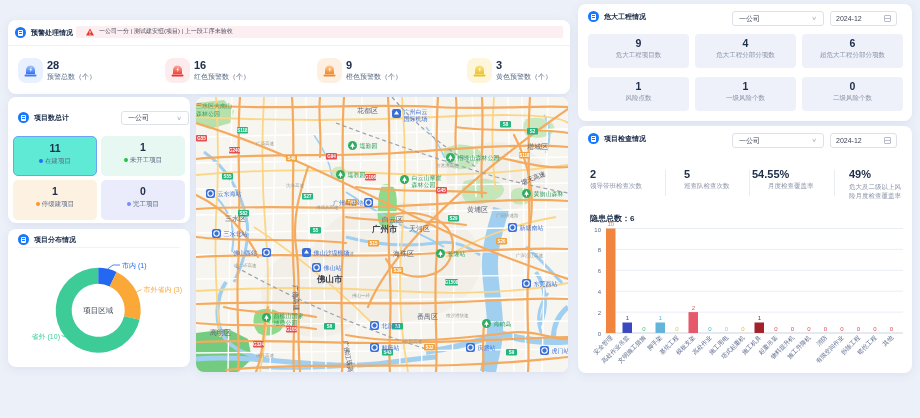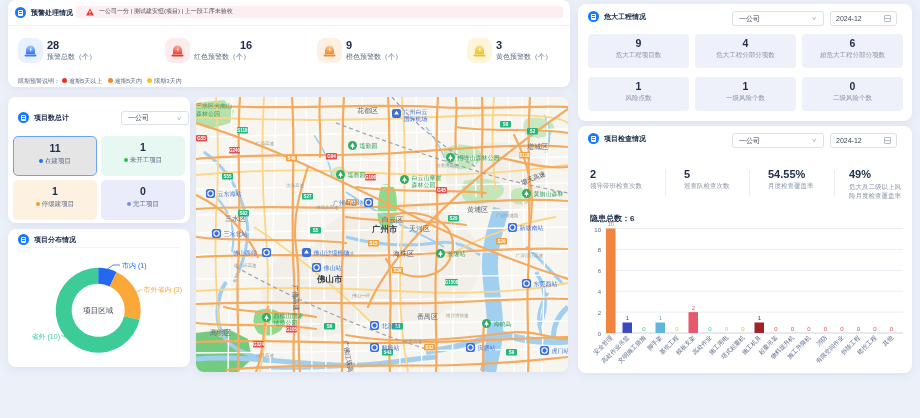--- a/index.html
+++ b/index.html
@@ -13,21 +13,21 @@
 .htxt { font-size:7px; font-weight:bold; color:#20304c; letter-spacing:0;}
 .sel { position:absolute; border:1px solid #dde1e8; border-radius:3px; background:#fff; color:#3c4353; font-size:7px; display:flex; align-items:center; padding:0 6px; }
 .sel .chev { margin-left:auto; color:#b0b7c3; font-size:8px; transform:scaleY(0.7); font-family:"Liberation Sans",sans-serif; }
 .date { position:absolute; border:1px solid #dde1e8; border-radius:3px; background:#fff; color:#3c4353; font-size:7px; display:flex; align-items:center; padding:0 5px; }
 .cal { margin-left:auto; width:7px; height:7px; border:1px solid #b6bcc8; border-radius:1px; position:relative; }
 .cal:before { content:""; position:absolute; top:1.5px; left:0; right:0; height:1px; background:#b6bcc8; }
 </style>
 </head>
 <body>
 
-<div class="card" style="left:8px; top:0; width:562px; height:87px;">
+<div class="card" style="left:8px; top:20px; width:562px; height:74px;">
   <div class="hdr" style="left:7px; top:7px;">
     <span class="hico"></span>
       <span class="htxt">预警处理情况</span>
   </div>
   <div style="position:absolute; left:68px; top:6px; width:487px; height:11.5px; background:#fdeff1; border-radius:2px; display:flex; align-items:center; font-size:6px; color:#454c5c;">
     <svg width="8" height="8" style="margin:0 5px 0 10px;" viewBox="0 0 10 9">
         <path d="M5 0 L10 9 L0 9 Z" fill="#e8372c"></path>
         <rect x="4.4" y="3" width="1.2" height="3" fill="#fff"></rect>
         <rect x="4.4" y="6.8" width="1.2" height="1.2" fill="#fff"></rect>
       </svg>
@@ -62,21 +62,21 @@
   </div>
   <div style="position:absolute; left:39px; top:39px; font-size:11px; font-weight:bold; color:#20304c;">28</div>
   <div style="position:absolute; left:39px; top:52px; font-size:7px; color:#5a6b85;">预警总数（个）</div>
   <div style="position:absolute; left:157px; top:38px; width:25px; height:25px; border-radius:8px; background:#fdecee;">
     <svg width="25" height="25" viewBox="0 0 25 25">
         <path d="M8 16 v-4 a4.5 4.5 0 0 1 9 0 v4 Z" fill="url(#gr)"></path>
         <rect x="6.5" y="16.5" width="12" height="2" rx="1" fill="#ee3125"></rect>
         <path d="M13.2 9.5 l-1.8 2.6 h1.3 l-0.6 2.2 l2.0 -2.8 h-1.3 l0.8-2 z" fill="#fff"></path>
       </svg>
   </div>
-  <div style="position:absolute; left:186px; top:39px; font-size:11px; font-weight:bold; color:#20304c;margin-left:46px;">16</div>
+  <div style="position:absolute; left:186px; top:39px; font-size:11px; font-weight:bold; color:#20304c;">16</div>
   <div style="position:absolute; left:186px; top:52px; font-size:7px; color:#5a6b85;">红色预警数（个）</div>
   <div style="position:absolute; left:309px; top:38px; width:25px; height:25px; border-radius:8px; background:#fdf0e3;">
     <svg width="25" height="25" viewBox="0 0 25 25">
         <path d="M8 16 v-4 a4.5 4.5 0 0 1 9 0 v4 Z" fill="url(#go)"></path>
         <rect x="6.5" y="16.5" width="12" height="2" rx="1" fill="#f28a2c"></rect>
         <path d="M13.2 9.5 l-1.8 2.6 h1.3 l-0.6 2.2 l2.0 -2.8 h-1.3 l0.8-2 z" fill="#fff"></path>
       </svg>
   </div>
   <div style="position:absolute; left:338px; top:39px; font-size:11px; font-weight:bold; color:#20304c;">9</div>
   <div style="position:absolute; left:338px; top:52px; font-size:7px; color:#5a6b85;">橙色预警数（个）</div>
@@ -91,21 +91,21 @@
   <div style="position:absolute; left:488px; top:52px; font-size:7px; color:#5a6b85;">黄色预警数（个）</div>
   <div style="position:absolute; left:10px; top:77px; font-size:6px; color:#5a6b85;">限期预警说明：<span style="display:inline-block;width:5px;height:5px;border-radius:50%;background:#ee3125;margin:0 2px;"></span>逾期5天以上&nbsp;&nbsp;<span style="display:inline-block;width:5px;height:5px;border-radius:50%;background:#f28a2c;margin:0 2px;"></span>逾期5天内&nbsp;&nbsp;<span style="display:inline-block;width:5px;height:5px;border-radius:50%;background:#f5c51d;margin:0 2px;"></span>限期3天内</div>
 </div>
 
 <div class="card" style="left:8px; top:97px; width:182px; height:126px;">
   <div class="hdr" style="left:10px; top:15px;">
     <span class="hico"></span>
       <span class="htxt">项目数总计</span>
   </div>
   <div class="sel" style="left:113px; top:14px; width:68px; height:14px;">一公司<span class="chev">∨</span></div>
-  <div style="position:absolute; left:5px; top:39px; width:84px; height:40px; background:#e5e5e5; border:1px solid #6ba3f7; border-radius:5px; text-align:center;">
+  <div style="position:absolute; left:5px; top:39px; width:84px; height:40px; background:#5eead4; border:1px solid #6ba3f7; border-radius:5px; text-align:center;">
     <div style="font-size:10.5px; font-weight:bold; color:#20304c; margin-top:5px;">11</div>
     <div style="font-size:6.5px; color:#5a6b85; margin-top:3px;"><span style="display:inline-block;width:4px;height:4px;border-radius:50%;background:#1e6fff;margin-right:2px;"></span>在建项目</div>
   </div>
   <div style="position:absolute; left:93px; top:39px; width:84px; height:40px; background:#e7f7f2; border-radius:5px; text-align:center;">
     <div style="font-size:10.5px; font-weight:bold; color:#20304c; margin-top:5px;">1</div>
     <div style="font-size:6.5px; color:#5a6b85; margin-top:3px;"><span style="display:inline-block;width:4px;height:4px;border-radius:50%;background:#23c343;margin-right:2px;"></span>未开工项目</div>
   </div>
   <div style="position:absolute; left:5px; top:83px; width:84px; height:40px; background:#fdf1e2; border-radius:5px; text-align:center;">
     <div style="font-size:10.5px; font-weight:bold; color:#20304c; margin-top:5px;">1</div>
     <div style="font-size:6.5px; color:#5a6b85; margin-top:3px;"><span style="display:inline-block;width:4px;height:4px;border-radius:50%;background:#ff9626;margin-right:2px;"></span>停缓建项目</div>
@@ -556,21 +556,21 @@
   <div class="hdr" style="left:10px; top:7px;">
     <span class="hico"></span>
       <span class="htxt">项目检查情况</span>
   </div>
   <div class="sel" style="left:154px; top:7px; width:92px; height:15px;">一公司<span class="chev">∨</span></div>
   <div class="date" style="left:252px; top:7px; width:67px; height:15px;">2024-12<span class="cal"></span></div>
   <div style="position:absolute; left:12px; top:42px; font-size:11px; font-weight:bold; color:#20304c;">2</div>
   <div style="position:absolute; left:12px; top:56px; font-size:6.5px; color:#8a93a6;">领导带班检查次数</div>
   <div style="position:absolute; left:106px; top:42px; font-size:11px; font-weight:bold; color:#20304c;">5</div>
   <div style="position:absolute; left:106px; top:56px; font-size:6.5px; color:#8a93a6;">巡查队检查次数</div>
-  <div style="position:absolute; left:190px; top:42px; font-size:11px; font-weight:bold; color:#20304c;">54.55%</div>
+  <div style="position:absolute; left:174px; top:42px; font-size:11px; font-weight:bold; color:#20304c;">54.55%</div>
   <div style="position:absolute; left:190px; top:56px; font-size:6.5px; color:#8a93a6;">月度检查覆盖率</div>
   <div style="position:absolute; left:271px; top:42px; font-size:11px; font-weight:bold; color:#20304c;">49%</div>
   <div style="position:absolute; left:271px; top:56px; font-size:6.5px; color:#8a93a6; line-height:9px;">危大及二级以上风<br>险月度检查覆盖率</div>
   <div style="position:absolute; left:87px; top:44px; width:1px; height:26px; background:#e8ecf3;"></div>
   <div style="position:absolute; left:171px; top:44px; width:1px; height:26px; background:#e8ecf3;"></div>
   <div style="position:absolute; left:256px; top:44px; width:1px; height:26px; background:#e8ecf3;"></div>
   <div style="position:absolute; left:12px; top:87px; font-size:8px; font-weight:bold; color:#20304c;">隐患总数：6</div>
   <svg width="334" height="154" viewBox="0 0 334 154" style="position:absolute; left:0; top:92px;">
       <g transform="translate(0,6)">
 

